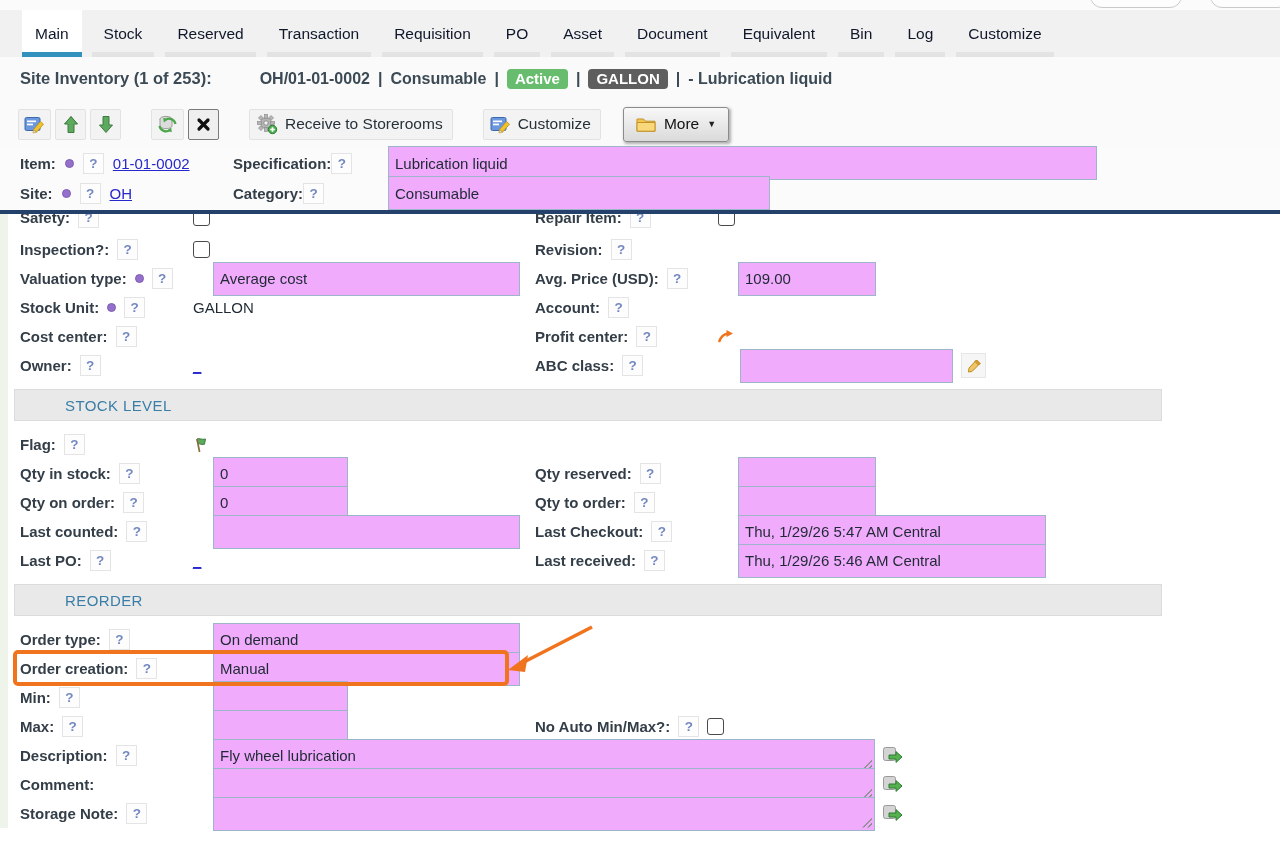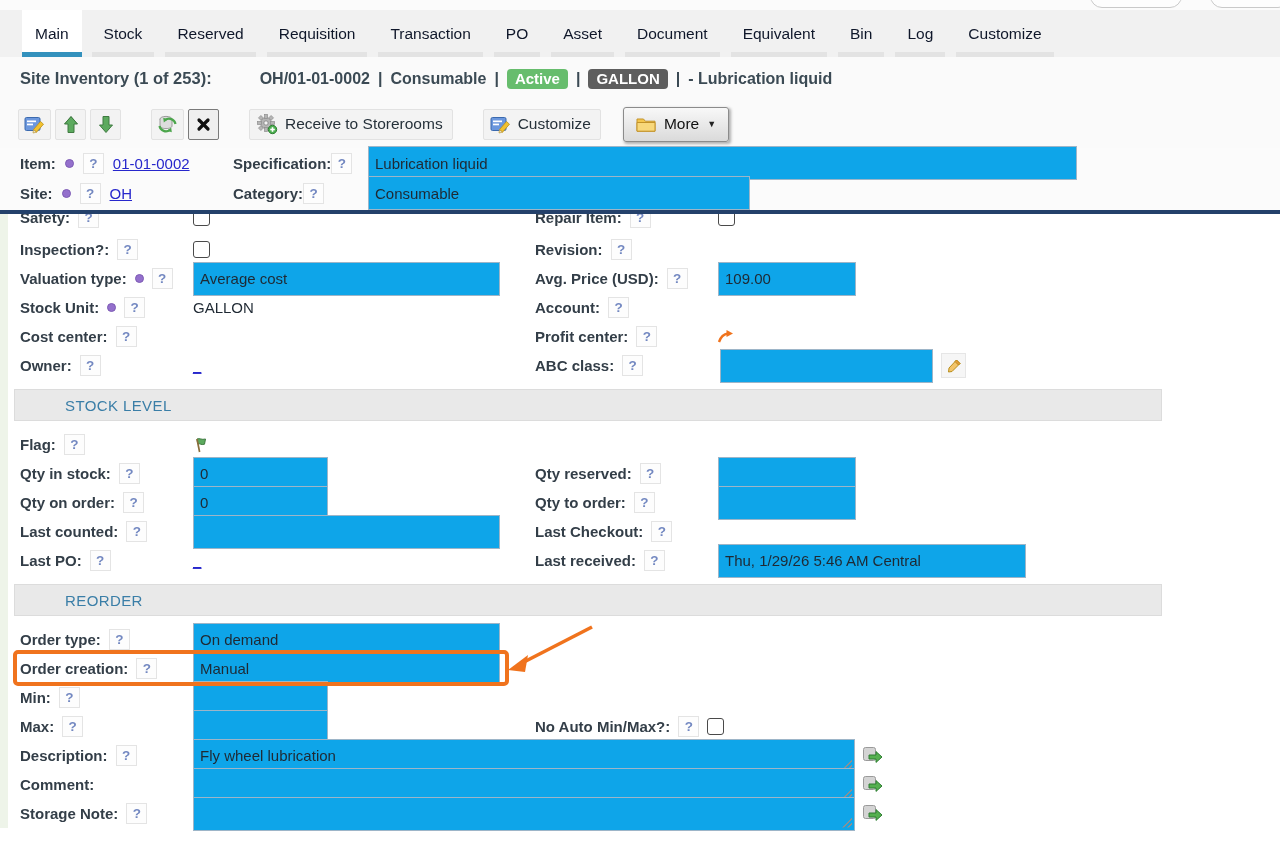--- a/index.html
+++ b/index.html
@@ -59,22 +59,22 @@
   .cliprow .row { margin-top:-11px; }
 
   label, .flabel { font-size:15px; font-weight:700; color:#333e48; white-space:nowrap; }
   .help { width:21px; height:21px; flex:none; display:flex; align-items:center; justify-content:center;
     background:#fdfdfd; border:1px solid #e4e4e4; color:#7388c1; font-size:13.5px; font-weight:700; cursor:pointer; }
   .dot { width:9px; height:9px; border-radius:50%; background:#9470cc; border:1px solid #7d5bb5; flex:none; }
   .cb { width:17px; height:17px; border:1.7px solid #4a4a4a; border-radius:3px; background:#fff; cursor:pointer; flex:none; }
   .lnk { font-size:15px; color:#2727cc; text-decoration:underline; cursor:pointer; }
   .ptext { font-size:15px; color:#1f2933; }
 
-  .input { background:#0ea5e9; border:1px solid #9db5c8; height:23px; display:flex; align-items:center;
-    padding:16px 6px; font-size:15px; color:#1f2933; cursor:text; white-space:nowrap; overflow:hidden; }
+  .input { background:#f0abfc; border:1px solid #9db5c8; height:23px; display:flex; align-items:center;
+    padding:16px 6px; font-size:15px; color:#1f2933; cursor:text; white-space:nowrap; overflow:hidden;margin-left:20px; }
   .ta { height:26px; position:relative; }
   .resize { position:absolute; right:2px; bottom:2px; width:10px; height:10px;
     background:repeating-linear-gradient(135deg, transparent 0 2.5px, #8f8f8f 2.5px 4px);
     clip-path:polygon(100% 0, 100% 100%, 0 100%); }
   .w709{width:709px} .w382{width:382px} .w307{width:307px} .w138{width:138px}
   .w135{width:135px} .w213{width:213px} .w308{width:308px} .w662{width:662px}
 
   .section { margin:9px 0 9px 14px; width:1148px; height:32px; background:#e9e9e9; border:1px solid #dcdcdc;
     display:flex; align-items:center; padding-left:50px; font-size:15px; font-weight:500;
     color:#3a7ea7; letter-spacing:.4px; }
@@ -94,22 +94,22 @@
 
 <div class="topstrip">
   <div class="pill p1"></div>
   <div class="pill p2"></div>
 </div>
 
 <div class="tabbar">
   <div class="tab active">Main</div>
   <div class="tab">Stock</div>
   <div class="tab">Reserved</div>
+  <div class="tab">Transaction</div>
   <div class="tab">Requisition</div>
-  <div class="tab">Transaction</div>
   <div class="tab">PO</div>
   <div class="tab">Asset</div>
   <div class="tab">Document</div>
   <div class="tab">Equivalent</div>
   <div class="tab">Bin</div>
   <div class="tab">Log</div>
   <div class="tab">Customize</div>
 </div>
 
 <div class="titlebar">
@@ -380,20 +380,21 @@
     <span class="lzone">
       <span class="flabel">Last counted:</span>
       <span class="help">?</span>
     </span>
     <span class="input w307"></span>
     <span class="rzone">
       <span class="rlbl">
         <span class="flabel">Last Checkout:</span>
         <span class="help">?</span>
       </span>
+      <span class="input w308">Thu, 1/29/26 5:47 AM Central</span>
     </span>
   </div>
 
   <div class="row">
     <span class="lzone">
       <span class="flabel">Last PO:</span>
       <span class="help">?</span>
     </span>
     <span class="lnk">_</span>
     <span class="rzone">

